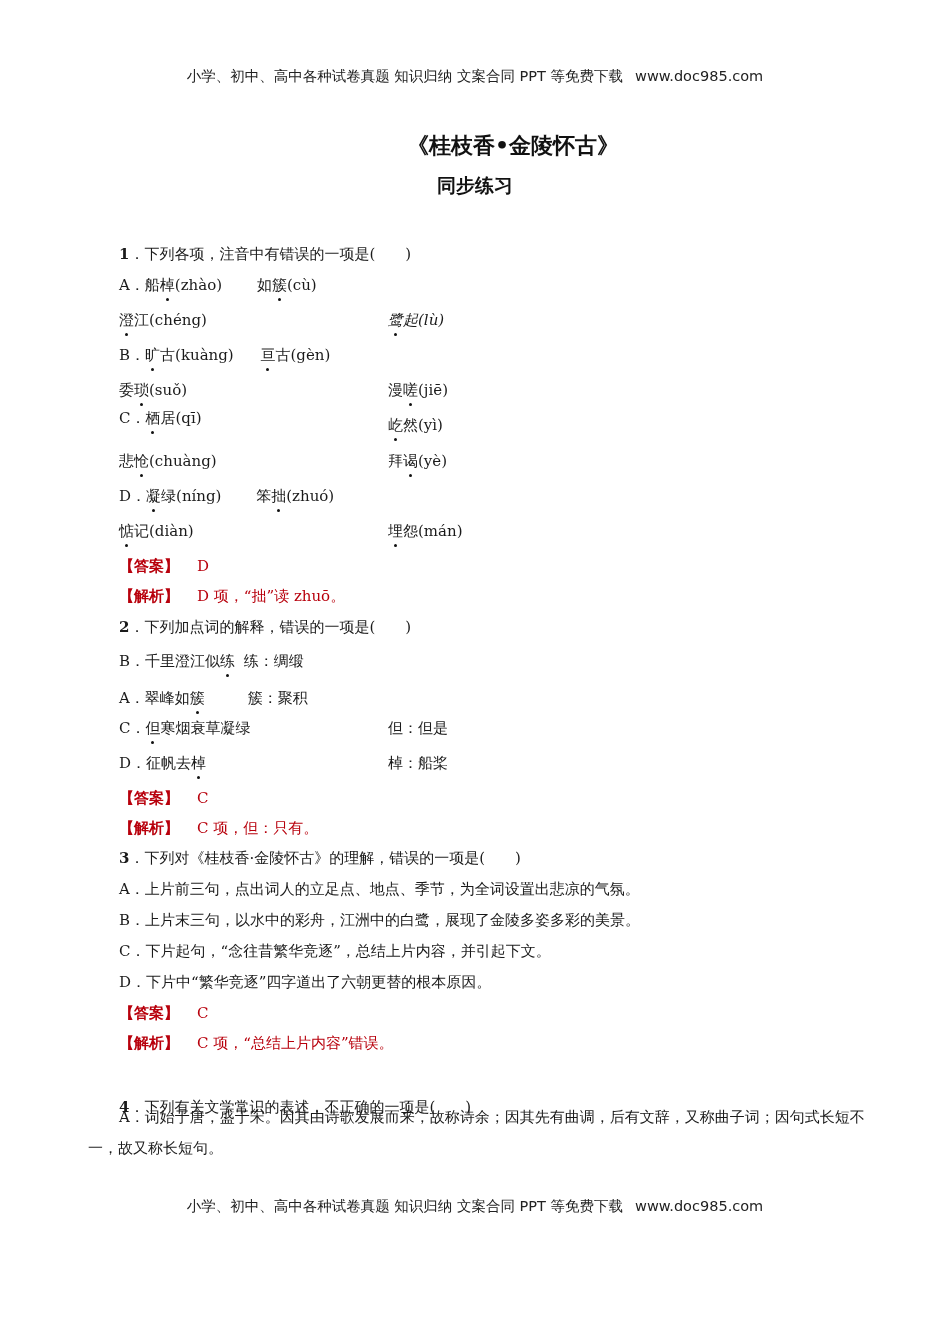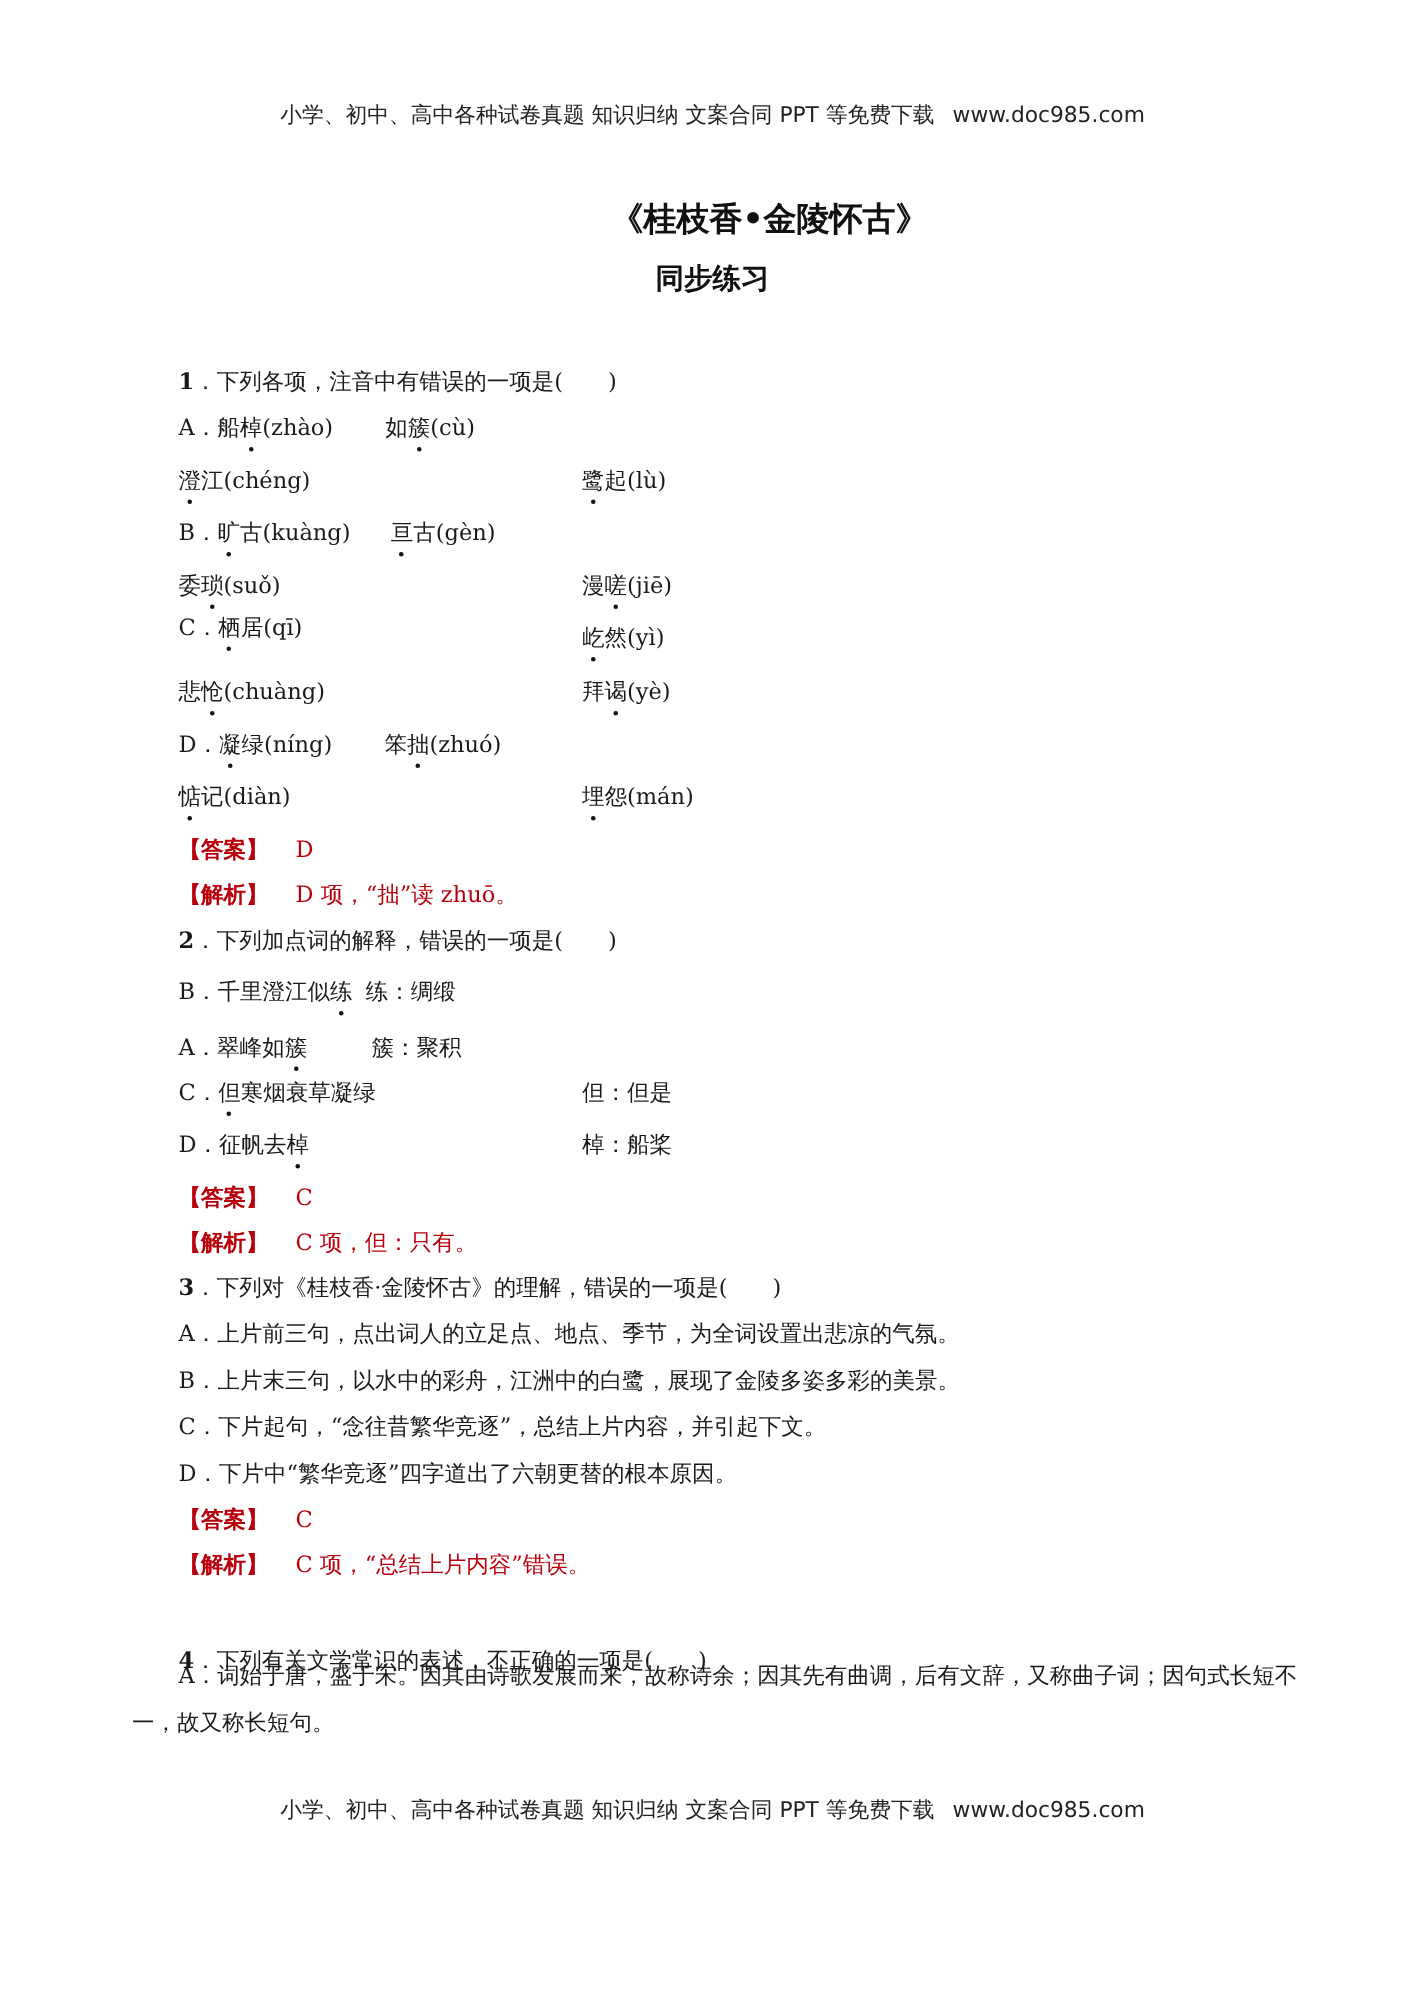--- a/index.html
+++ b/index.html
@@ -36,21 +36,21 @@
   <span class="num">1</span><span>．下列各项，注音中有错误的一项是(</span><span class="paren"></span><span>)</span>
 </div>
 
 <div class="line" style="left:119px; top:275px;">
   <span>A．</span><span>船</span><span class="dot">棹</span><span>(zhào)</span>
   <span style="display:inline-block;width:30px;"></span><span>如</span><span class="dot">簇</span><span>(cù)</span>
 </div>
 <div class="line" style="left:119px; top:310px;">
   <span class="dot">澄</span><span>江(chéng)</span>
 </div>
-<div class="line" style="left:388px; top:310px;">
+<div class="line" style="left:388px; top:310px;font-style:italic;">
   <span class="dot">鹭</span><span>起(lù)</span>
 </div>
 
 <div class="line" style="left:119px; top:345px;">
   <span>B．</span><span class="dot">旷</span><span>古(kuàng)</span>
   <span style="display:inline-block;width:22px;"></span><span class="dot">亘</span><span>古(gèn)</span>
 </div>
 <div class="line" style="left:119px; top:380px;">
   <span>委</span><span class="dot">琐</span><span>(suǒ)</span>
 </div>

